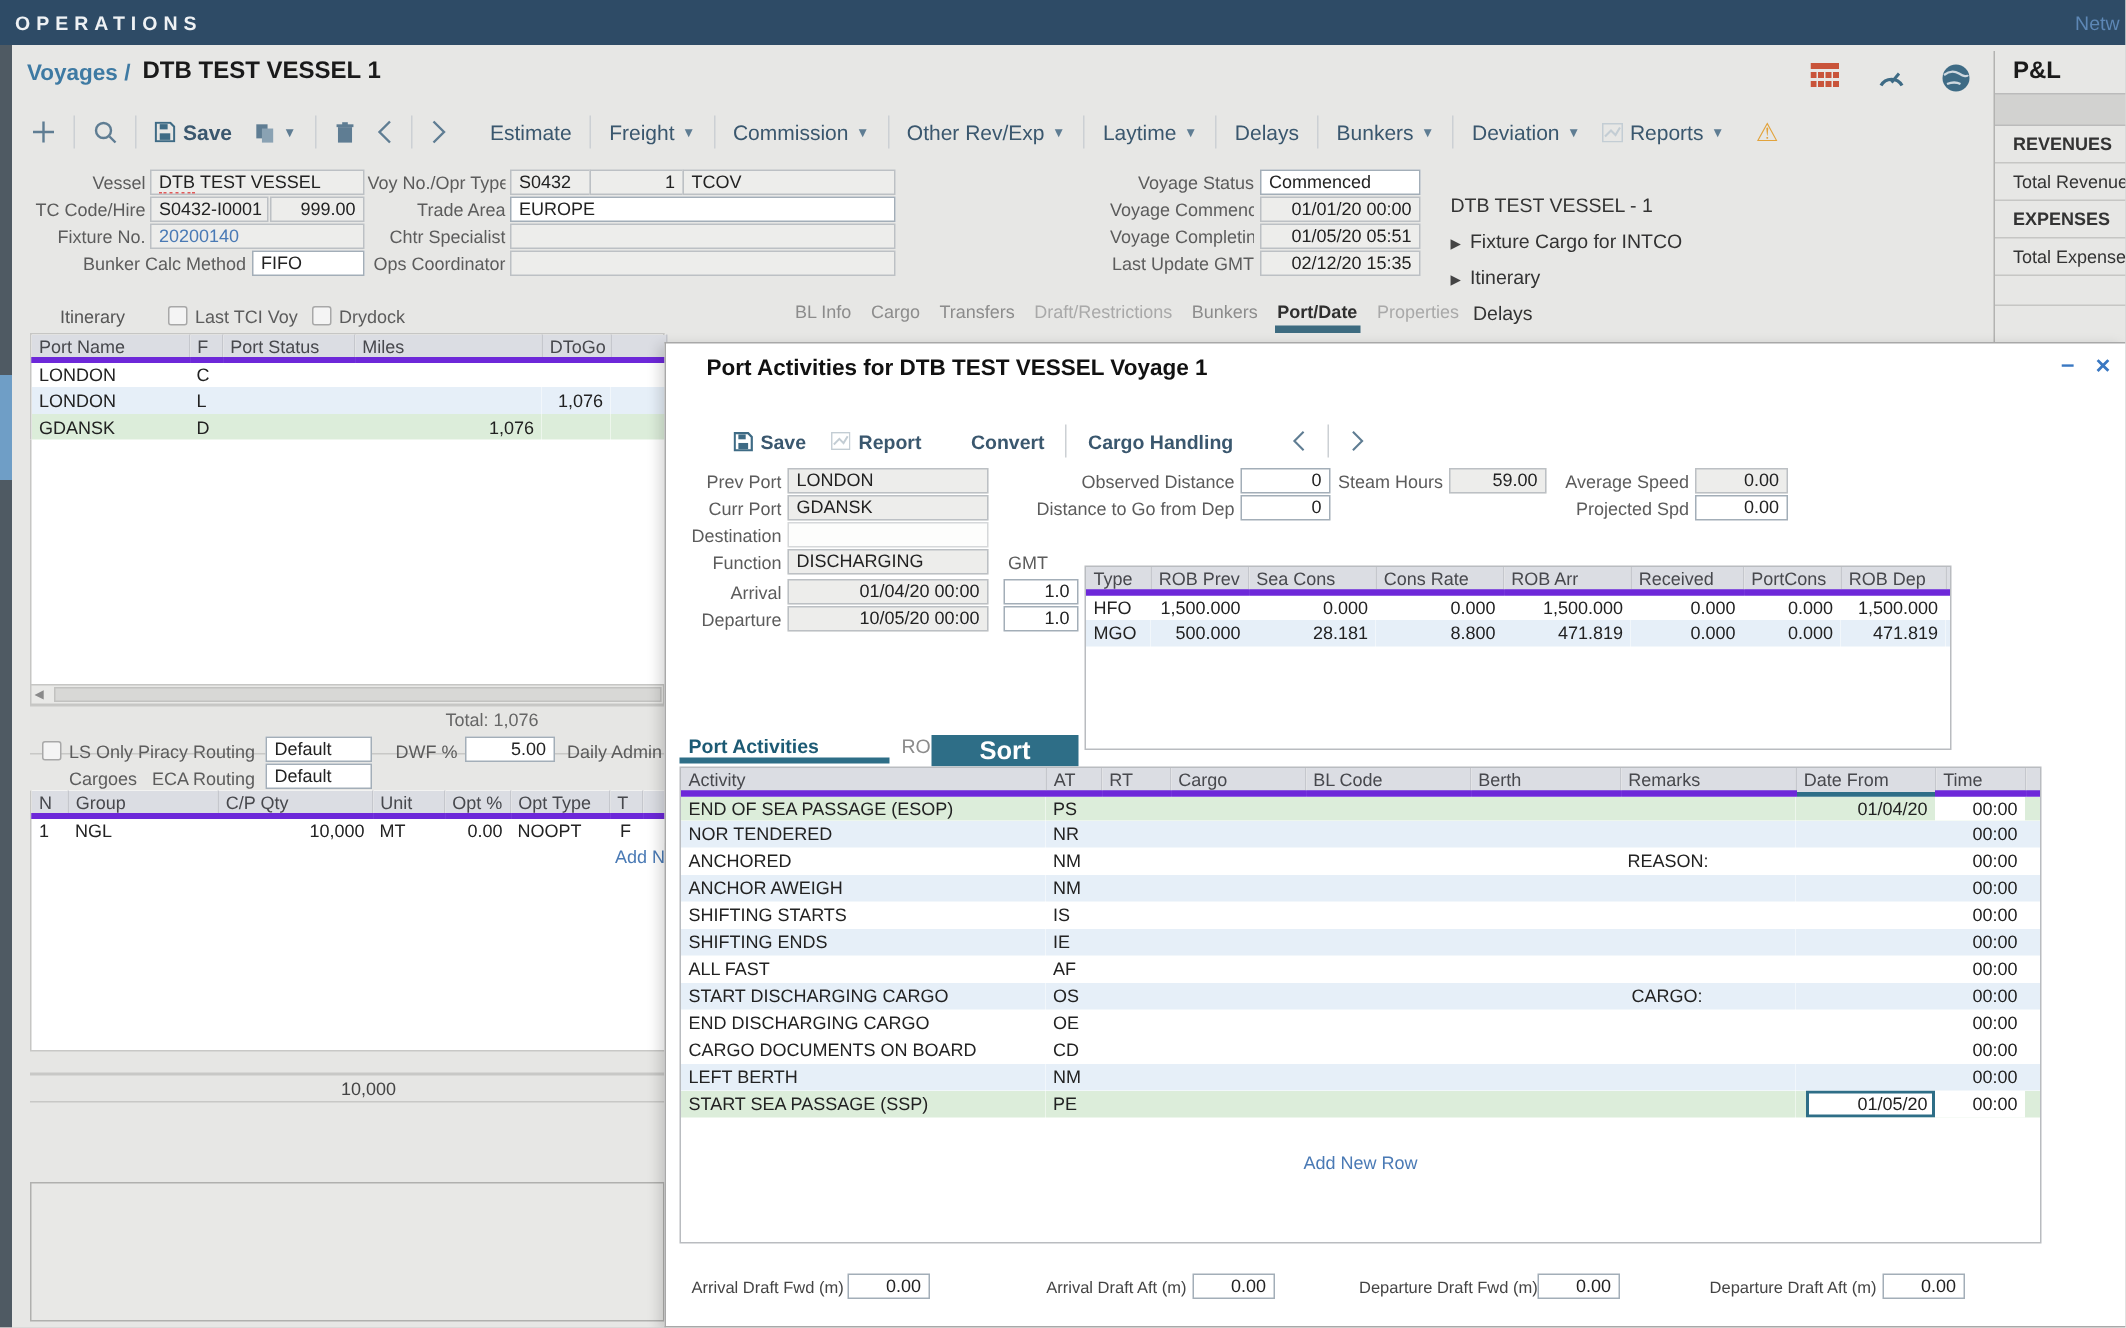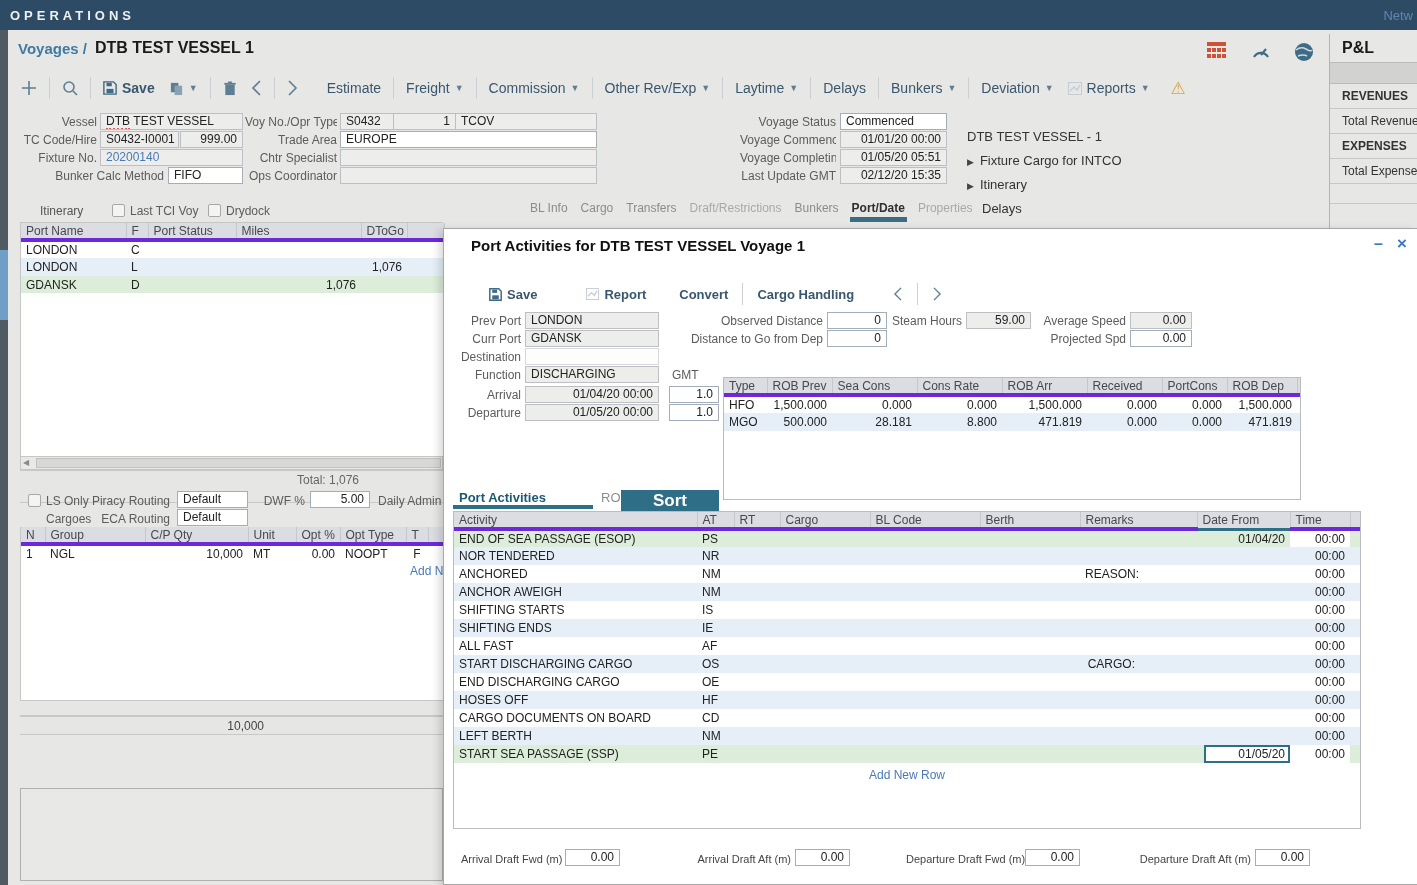--- a/index.html
+++ b/index.html
@@ -416,21 +416,21 @@
       <div class="dtbtn">
         <span>
             <svg width="13" height="13" viewBox="0 0 16 16">
               <path d="M1 1h11l3 3v11H1z" fill="none" stroke="#3e6b85" stroke-width="1.8"></path>
               <rect x="4" y="9" width="8" height="5" fill="#3e6b85"></rect>
               <rect x="4" y="2" width="6" height="4" fill="#3e6b85"></rect>
             </svg>
           </span>
         <span>Save</span>
       </div>
-      <div class="dtbtn" style="margin-left:40px">
+      <div class="dtbtn" style="margin-left:8px">
         <span>
             <svg width="13" height="12" viewBox="0 0 14 13">
               <rect x="0.5" y="0.5" width="13" height="12" fill="none" stroke="#c3cdd4"></rect>
               <path d="M2 9 L6 5 L9 8 L12 3" fill="none" stroke="#c3cdd4" stroke-width="1.4"></path>
             </svg>
           </span>
         <span>Report</span>
       </div>
       <div class="dtbtn" style="margin-left:24px">
           <span>Convert</span>
@@ -456,21 +456,21 @@
     <span class="fld" style="left:81px;top:83px;width:134px">LONDON</span>
     <span class="lbl" style="left:7px;top:102px;width:70px">Curr Port</span>
     <span class="fld" style="left:81px;top:101px;width:134px">GDANSK</span>
     <span class="lbl" style="left:7px;top:120px;width:70px">Destination</span>
     <span class="fld" style="left:81px;top:119px;width:134px;border-color:#d6d8da;background:#fdfdfc"></span>
     <span class="lbl" style="left:7px;top:138px;width:70px">Function</span>
     <span class="fld" style="left:81px;top:137px;width:134px">DISCHARGING</span>
     <span class="lbl" style="left:7px;top:158px;width:70px">Arrival</span>
     <span class="fld r" style="left:81px;top:157px;width:134px">01/04/20 00:00</span>
     <span class="lbl" style="left:7px;top:176px;width:70px">Departure</span>
-    <span class="fld r" style="left:81px;top:175px;width:134px">01/05/20 00:00</span>
+    <span class="fld r" style="left:81px;top:175px;width:134px">10/05/20 00:00</span>
     <span class="lbl" style="left:228px;top:138px;width:44px;text-align:left">GMT</span>
     <span class="fld w r" style="left:225px;top:157px;width:50px">1.0</span>
     <span class="fld w r" style="left:225px;top:175px;width:50px">1.0</span>
 
     <span class="lbl" style="left:242px;top:84px;width:137px">Observed Distance</span>
     <span class="fld w r" style="left:383px;top:83px;width:60px">0</span>
     <span class="lbl" style="left:242px;top:102px;width:137px">Distance to Go from Dep</span>
     <span class="fld w r" style="left:383px;top:101px;width:60px">0</span>
     <span class="lbl" style="left:448px;top:84px;width:70px">Steam Hours</span>
     <span class="fld r" style="left:522px;top:83px;width:65px">59.00</span>
@@ -667,32 +667,20 @@
             <td>OE</td>
             <td></td>
               <td></td>
               <td></td>
               <td></td>
             <td></td>
             <td class="num"></td>
             <td class="num">00:00</td>
               <td></td>
           </tr>
-          <tr class="rowb">
-            <td>HOSES OFF</td>
-            <td>HF</td>
-            <td></td>
-              <td></td>
-              <td></td>
-              <td></td>
-            <td></td>
-            <td class="num"></td>
-            <td class="num">00:00</td>
-              <td></td>
-          </tr>
           <tr class="roww">
             <td>CARGO DOCUMENTS ON BOARD</td>
             <td>CD</td>
             <td></td>
               <td></td>
               <td></td>
               <td></td>
             <td></td>
             <td class="num"></td>
             <td class="num">00:00</td>

